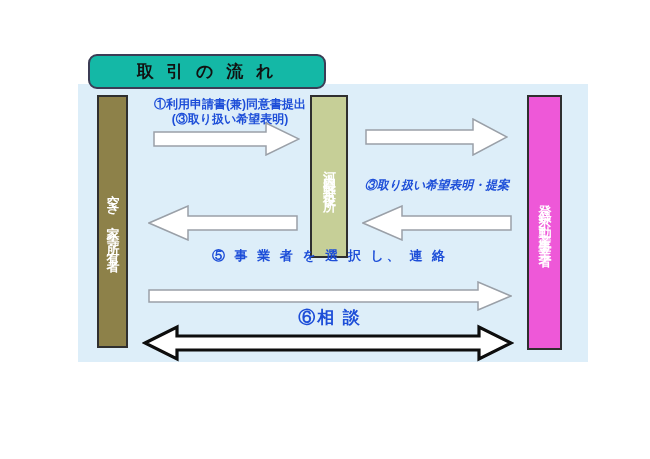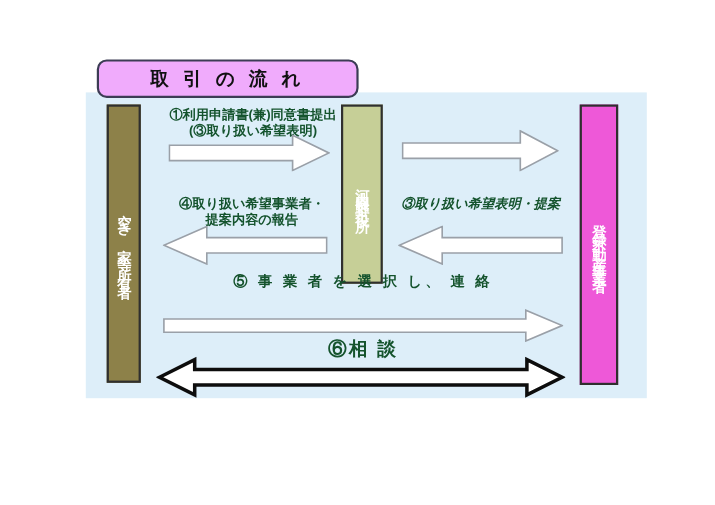--- a/index.html
+++ b/index.html
@@ -8,41 +8,41 @@
     background:#ffffff; overflow:hidden;
     font-family:"Liberation Sans", sans-serif;
     color:#1a1a1a;
   }
   .panel {
     position:absolute; left:78px; top:84px; width:510px; height:278px;
     background:#ddeef9;
   }
   .title-box {
     position:absolute; left:88px; top:54px; width:234px; height:31px;
-    background:#f0abfc; border:2px solid #3c3c55; border-radius:9px;
+    background:#14b8a6; border:2px solid #3c3c55; border-radius:9px;
     display:flex; align-items:center; justify-content:center;
     font-size:17px; font-weight:bold; letter-spacing:4px; color:#111;
   }
   .bar {
     position:absolute; display:flex; align-items:center; justify-content:center;
     border:2px solid #2f2f2f; box-sizing:border-box;
   }
   .bar .vtext {
     writing-mode:vertical-rl; text-orientation:upright;
     color:#ffffff; font-size:13px; font-weight:bold;
   }
   .bar-owner { left:97px;  top:95px; width:31px; height:253px; background:#8d8149; }
   .bar-city  { left:310px; top:95px; width:38px; height:163px; background:#c6cf97; }
   .bar-agent { left:527px; top:95px; width:35px; height:255px; background:#ee58d8; }
   .bar-owner .vtext { letter-spacing:0.65em; }
   .bar-city  .vtext { letter-spacing:0.35em; }
   .bar-agent .vtext { letter-spacing:0.55em; }
   .step-label {
     position:absolute; text-align:center; font-size:12px; line-height:15px;
-    color:#14532d; font-weight:bold;
+    color:#1d4ed8; font-weight:bold;
   }
   .step-label span { display:block; }
   .lbl1 { left:134px; top:97px;  width:192px; }
   .lbl2 { left:363px; top:99px;  width:148px; }
   .lbl3 { left:356px; top:178px; width:162px;font-style:italic; }
   .lbl4 { left:138px; top:178px; width:182px; }
   .lbl5 { left:148px; top:248px; width:364px; font-size:13px; letter-spacing:3px; }
   .lbl6 { left:148px; top:310px; width:364px; font-size:17px; letter-spacing:2px; }
   .arrow { position:absolute; }
   .arr1 { left:153px; top:122px; }
@@ -92,24 +92,20 @@
 
   <div class="step-label lbl3">
     <span>③取り扱い希望表明・提案</span>
   </div>
   <div class="arrow arr3">
     <svg width="150" height="36" viewBox="0 0 150 36">
       <polygon points="149,11 40,11 40,1 1,18 40,35 40,25 149,25" fill="#ffffff" stroke="#9aa0a8" stroke-width="1.5"></polygon>
     </svg>
   </div>
 
-  <div class="step-label lbl4">
-    <span>④取り扱い希望事業者・</span>
-    <span>提案内容の報告</span>
-  </div>
   <div class="arrow arr4">
     <svg width="150" height="36" viewBox="0 0 150 36">
       <polygon points="149,11 40,11 40,1 1,18 40,35 40,25 149,25" fill="#ffffff" stroke="#9aa0a8" stroke-width="1.5"></polygon>
     </svg>
   </div>
 
   <div class="step-label lbl5">
     <span>⑤ 事 業 者 を 選 択 し、 連 絡</span>
   </div>
   <div class="arrow arr5">

